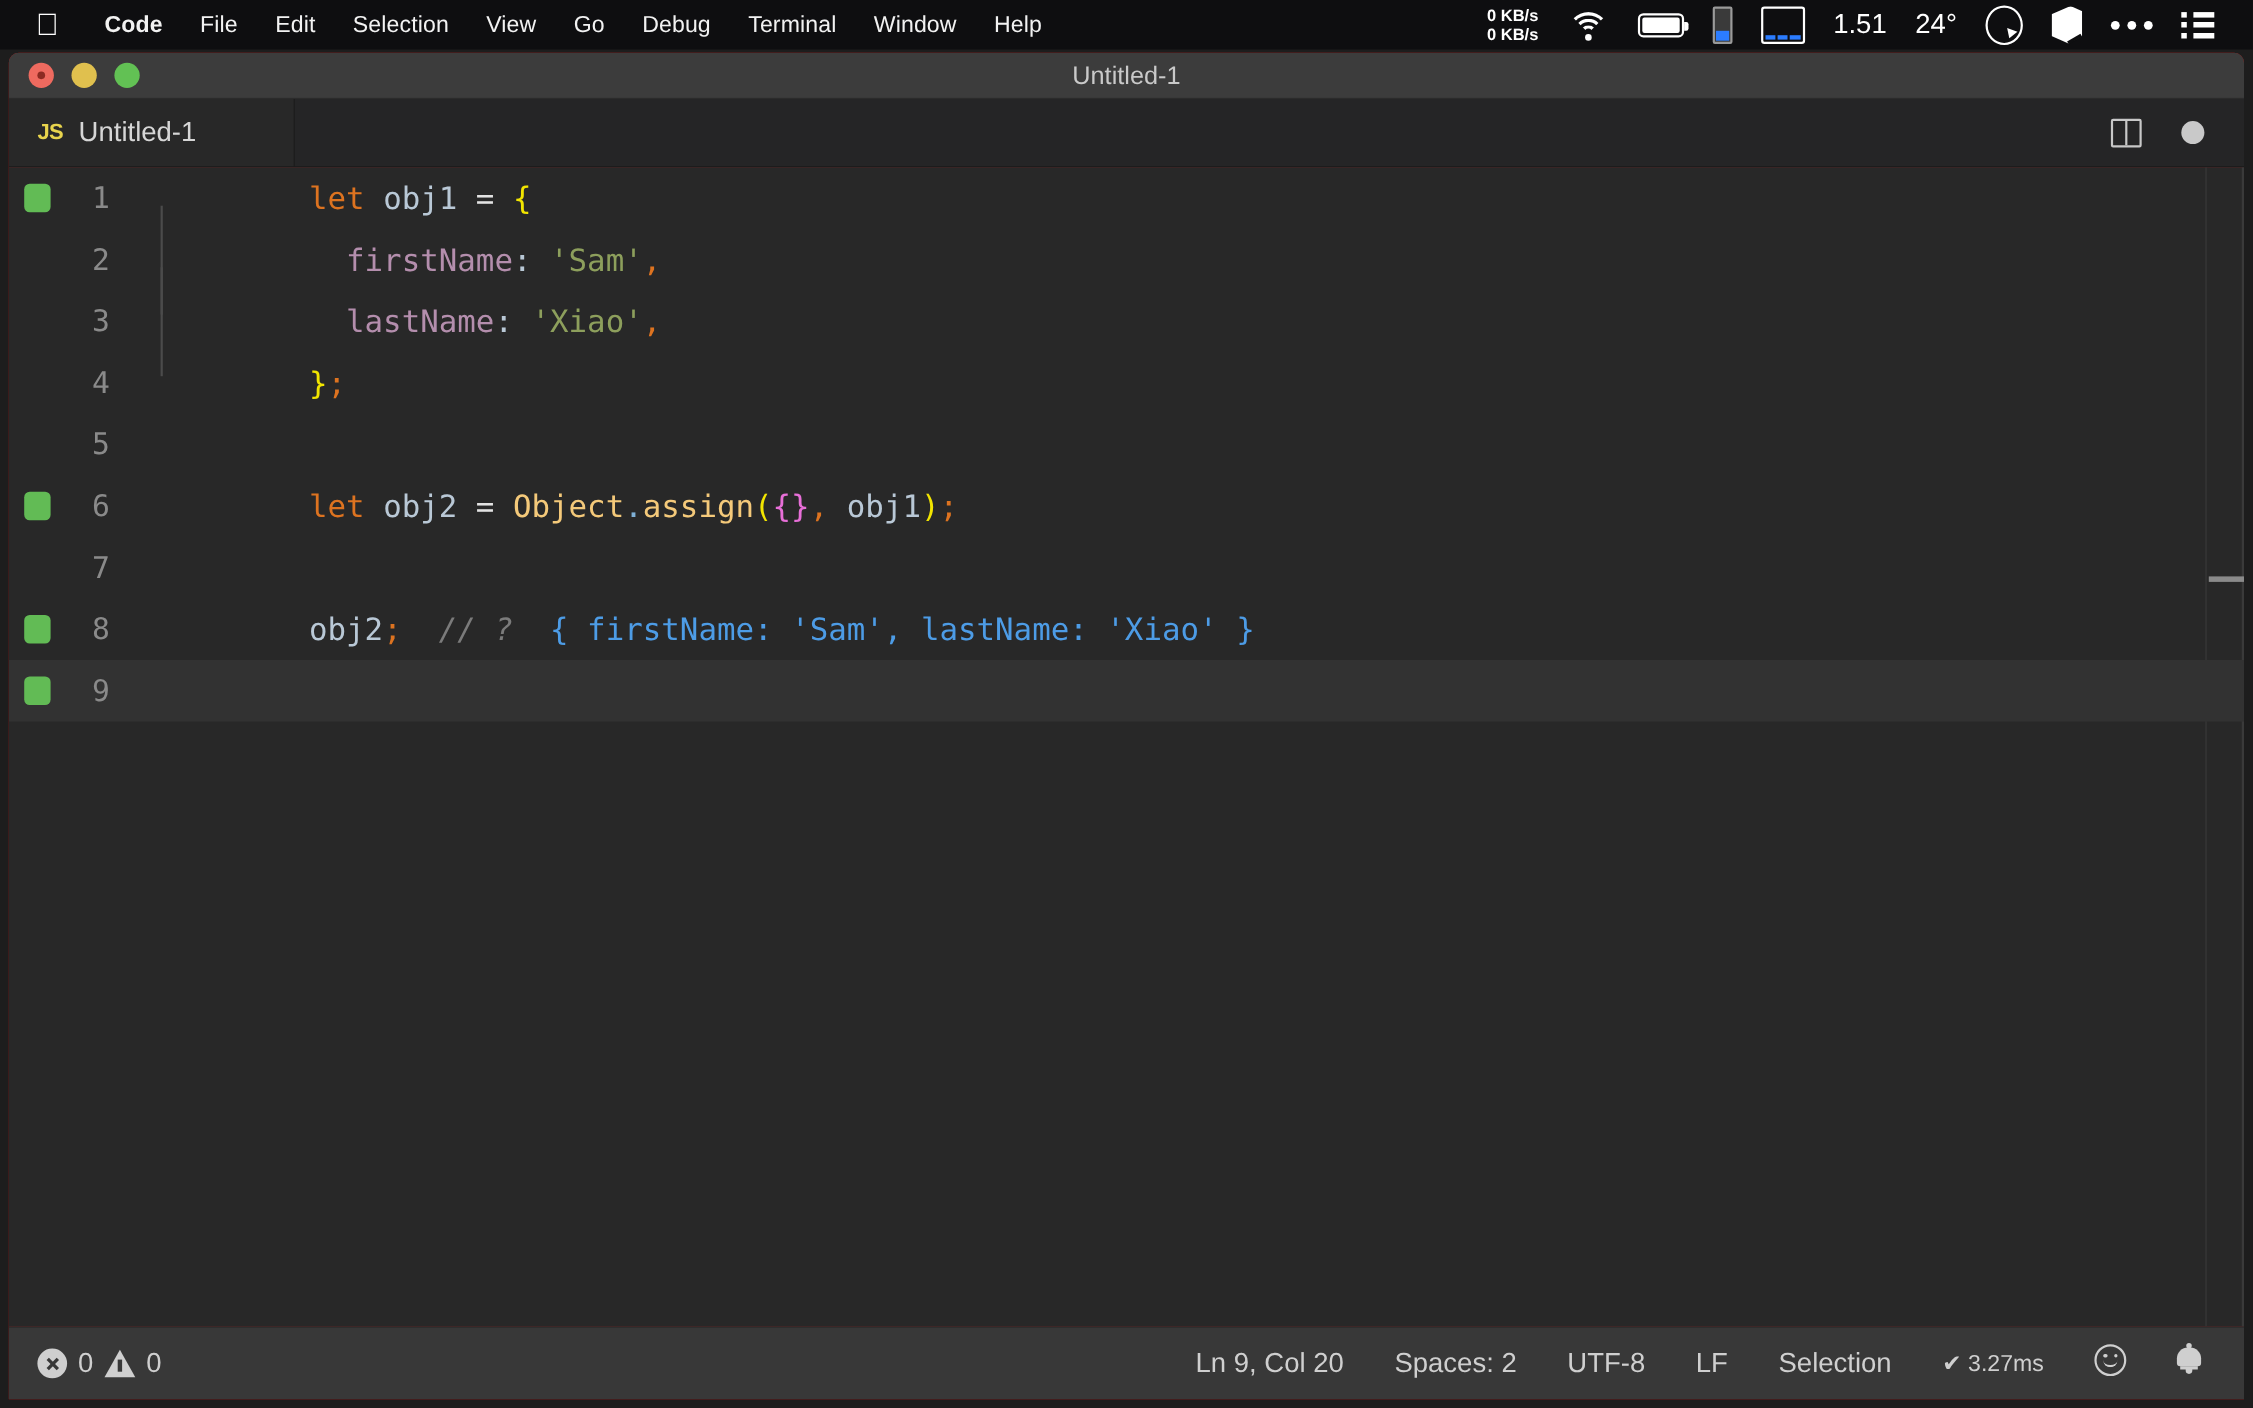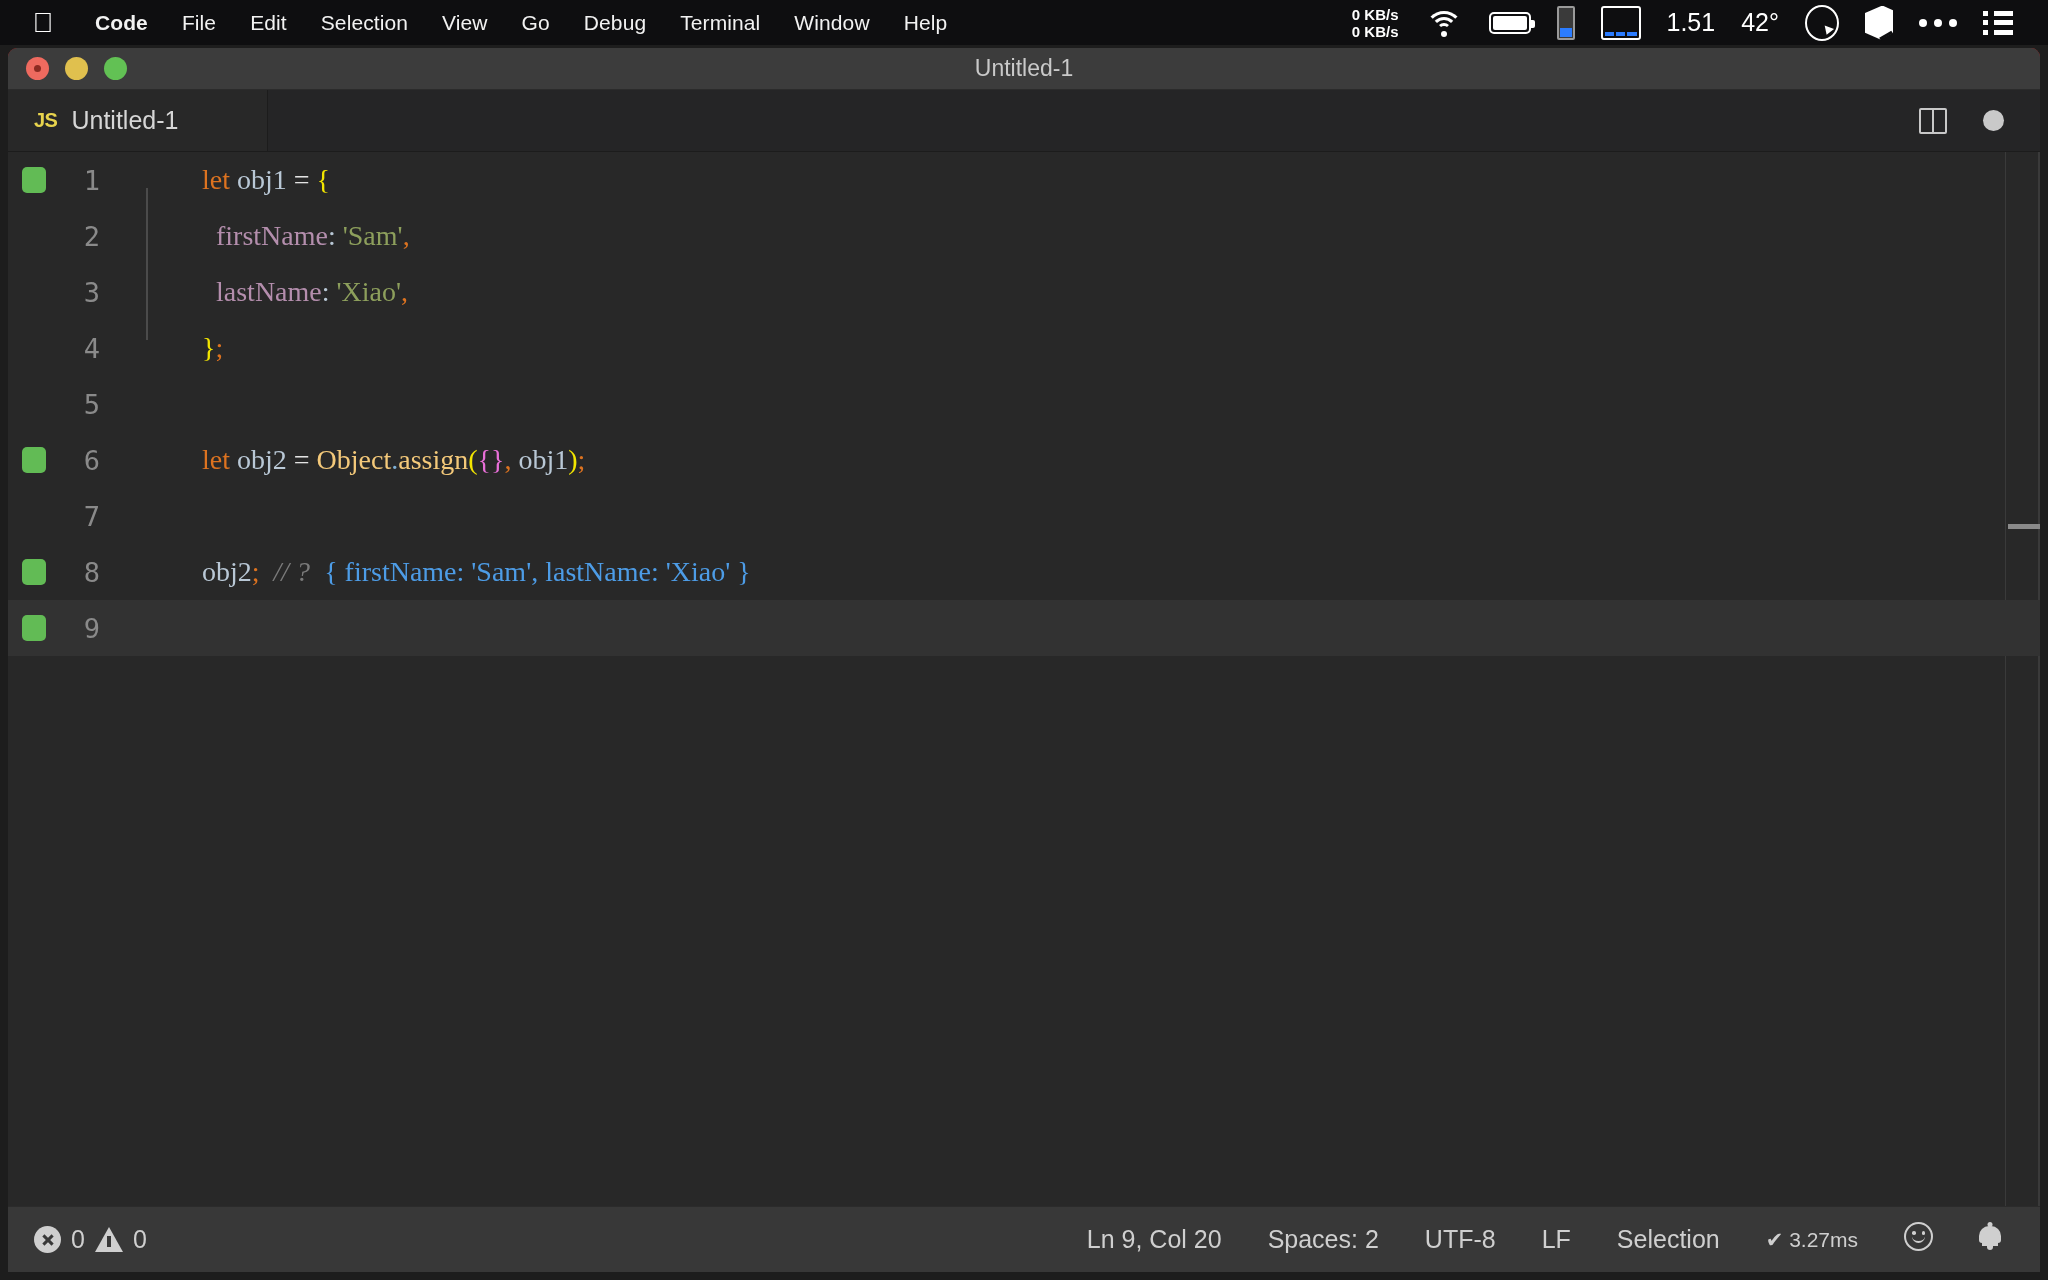--- a/index.html
+++ b/index.html
@@ -138,21 +138,21 @@
   }
   .code-line.current { background:#323232; }
   .gutter-mark {
     position:absolute; left:14px; width:24px; height:26px;
     border-radius:5px; background:#62bb55;
   }
   .lineno {
     width:120px; text-align:right; padding-right:28px;
     color:#8a8a8a; font-size:27px; flex:none;
   }
-  .linecontent { position:relative; padding-left:18px;font-family:Liberation Serif, serif; }
+  .linecontent { position:relative; padding-left:18px; }
   .indent-guide {
     position:absolute; left:18px; top:0; bottom:0; width:2px; background:#4b4b4b;
   }
 
   
   .t-kw    { color:#dd7320; }
   .t-var   { color:#b9c8d6; }
   .t-op    { color:#e3e3e3; }
   .t-br1   { color:#f2e500; }
   .t-br2   { color:#e86fd8; }
@@ -258,21 +258,21 @@
             <i></i>
             <i></i>
             <i></i>
           </div>
         </div>
     </div>
     <div class="mb-slot">
       <span class="mb-text">1.51</span>
     </div>
     <div class="mb-slot">
-      <span class="mb-text">42°</span>
+      <span class="mb-text">24°</span>
     </div>
     <div class="mb-slot">
       <div class="clockic">
           <div class="arw"></div>
         </div>
     </div>
     <div class="mb-slot">
       <div class="cubeic">
           <div class="b"></div>
           <div class="cut"></div>

